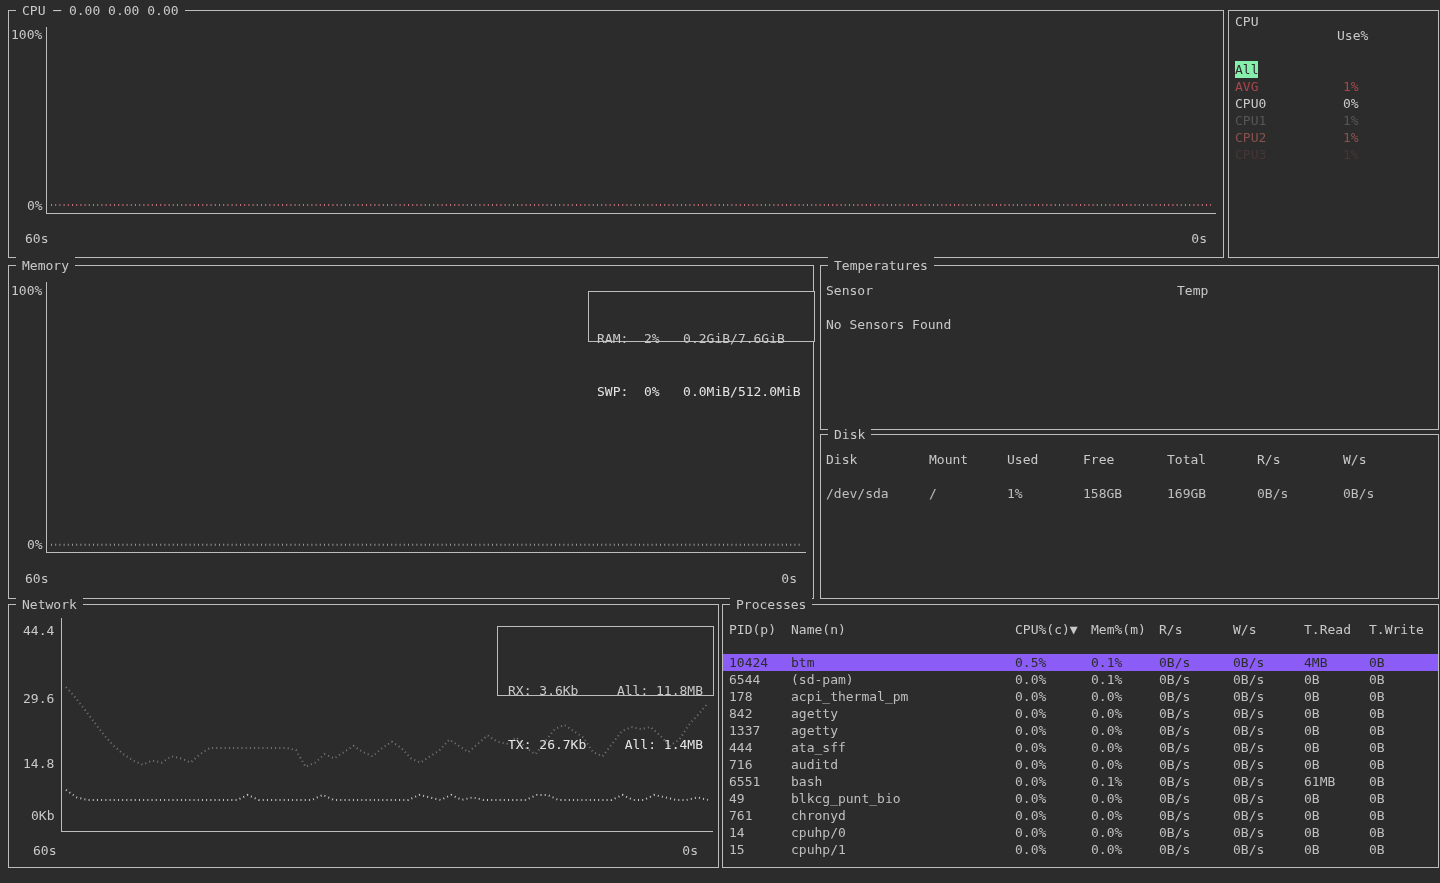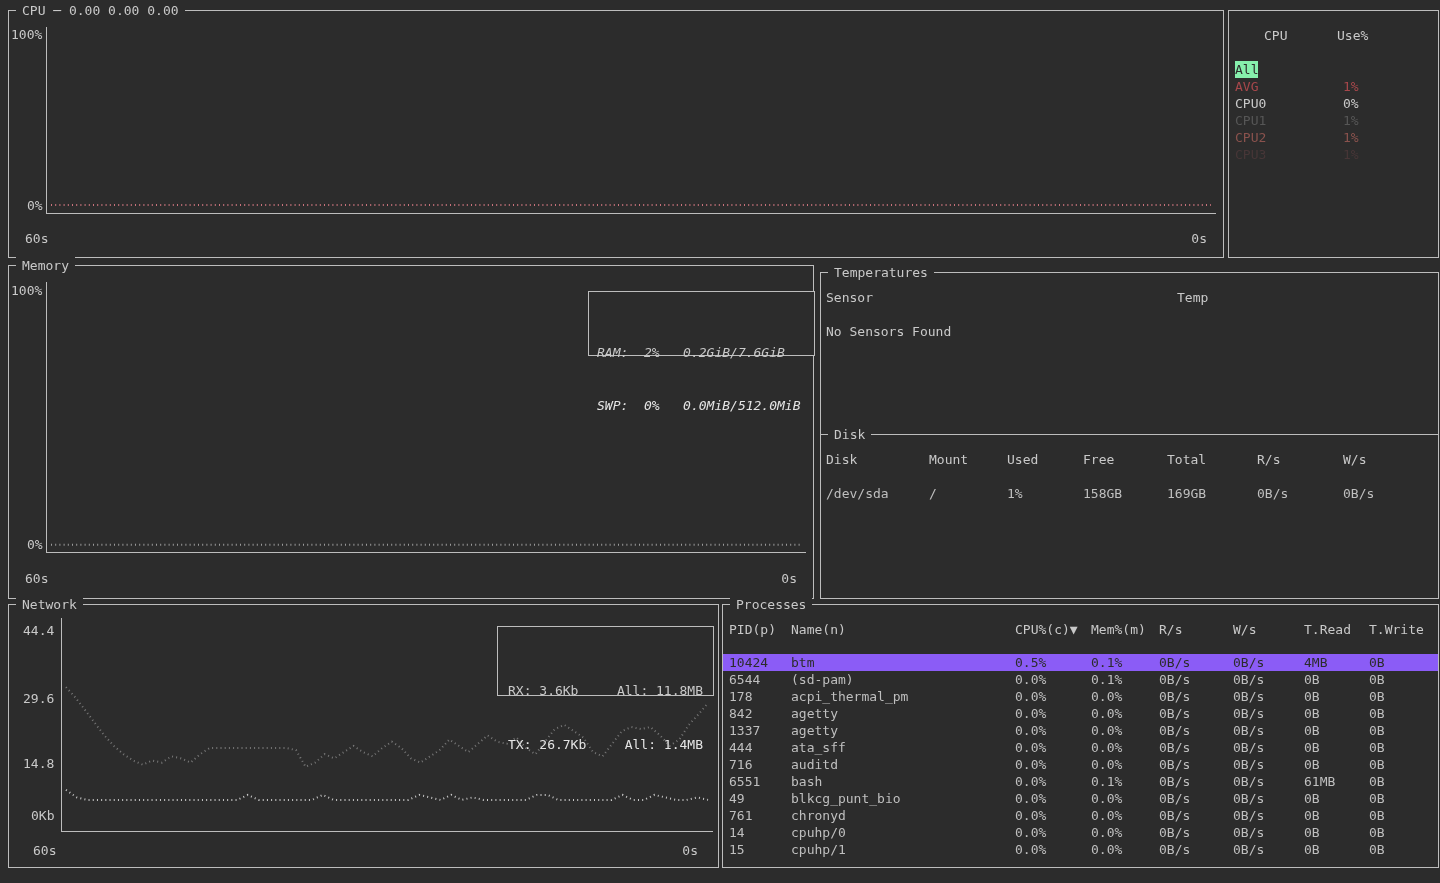--- a/index.html
+++ b/index.html
@@ -41,21 +41,21 @@
   <div class="abs" style="left:18px;top:186px;">0%</div>
   <div class="axis" style="left:37px;top:16px;width:1169px;height:186px;"></div>
   <svg id="cpu-svg" width="1166" height="186" style="left:39px;top:16px;">
       <path d="M3.0,178.0 L1163.0,178.0" fill="none" stroke="#c9737c" stroke-width="2" stroke-dasharray="1 3.2"></path>
     </svg>
   <div class="abs" style="left:16px;top:219px;">60s</div>
   <div class="abs" style="right:16px;top:219px;">0s</div>
 </div>
 
 <div class="panel" style="left:1228px;top:10px;width:209px;height:246px;">
-  <div class="abs" style="left:6px;top:16px;margin-left:29px;">CPU</div>
+  <div class="abs" style="left:6px;top:2px;">CPU</div>
   <div class="abs" style="left:108px;top:16px;">Use%</div>
   <div id="cpu-legend-rows" style="position:absolute;left:6px;right:6px;top:50px;">
       <div class="legend-row"><span class="legend-name c-fg selected-name">All</span><span class="legend-use c-fg"></span></div>
       <div class="legend-row"><span class="legend-name c-red">AVG</span><span class="legend-use c-red">1%</span></div>
       <div class="legend-row"><span class="legend-name c-fg">CPU0</span><span class="legend-use c-fg">0%</span></div>
       <div class="legend-row"><span class="legend-name c-dim">CPU1</span><span class="legend-use c-dim">1%</span></div>
       <div class="legend-row"><span class="legend-name c-red-muted">CPU2</span><span class="legend-use c-red-muted">1%</span></div>
       <div class="legend-row"><span class="legend-name c-red-faint">CPU3</span><span class="legend-use c-red-faint">1%</span></div>
     </div>
 </div>
@@ -63,27 +63,27 @@
 <div class="panel" style="left:8px;top:265px;width:804px;height:332px;">
   <div class="panel-title">Memory</div>
   <div class="abs" style="left:2px;top:16px;">100%</div>
   <div class="abs" style="left:18px;top:270px;">0%</div>
   <div class="axis" style="left:37px;top:16px;width:759px;height:270px;"></div>
   <svg id="mem-svg" width="757" height="270" style="left:39px;top:16px;">
       <path d="M3.0,262.8 L754.0,262.8" fill="none" stroke="#9a9a9a" stroke-width="2" stroke-dasharray="1 3.2"></path>
     </svg>
   <div class="abs" style="left:16px;top:304px;">60s</div>
   <div class="abs" style="right:16px;top:304px;">0s</div>
-  <div class="overlay-box" style="left:579px;top:25px;width:217px;height:46px;padding:17px 0 0 8px;font-style:italic;">
+  <div class="overlay-box" style="left:579px;top:25px;width:217px;height:46px;padding:3px 0 0 8px;">
     <div style="line-height:19px;">RAM:  2%   0.2GiB/7.6GiB</div>
     <div class="dim" style="line-height:19px;">SWP:  0%   0.0MiB/512.0MiB</div>
   </div>
 </div>
 
-<div class="panel" style="left:820px;top:272px;width:617px;height:163px;text-align:right;">
+<div class="panel" style="left:820px;top:265px;width:617px;height:163px;text-align:right;">
   <div class="panel-title">Temperatures</div>
   <div class="abs" style="left:5px;top:16px;">Sensor</div>
   <div class="abs" style="left:356px;top:16px;">Temp</div>
   <div class="abs" style="left:5px;top:50px;">No Sensors Found</div>
 </div>
 
 <div class="panel" style="left:820px;top:434px;width:617px;height:163px;">
   <div class="panel-title">Disk</div>
   <div class="disk-grid row17" style="position:absolute;left:0;right:0;top:16px;">
     <span>Disk</span>

